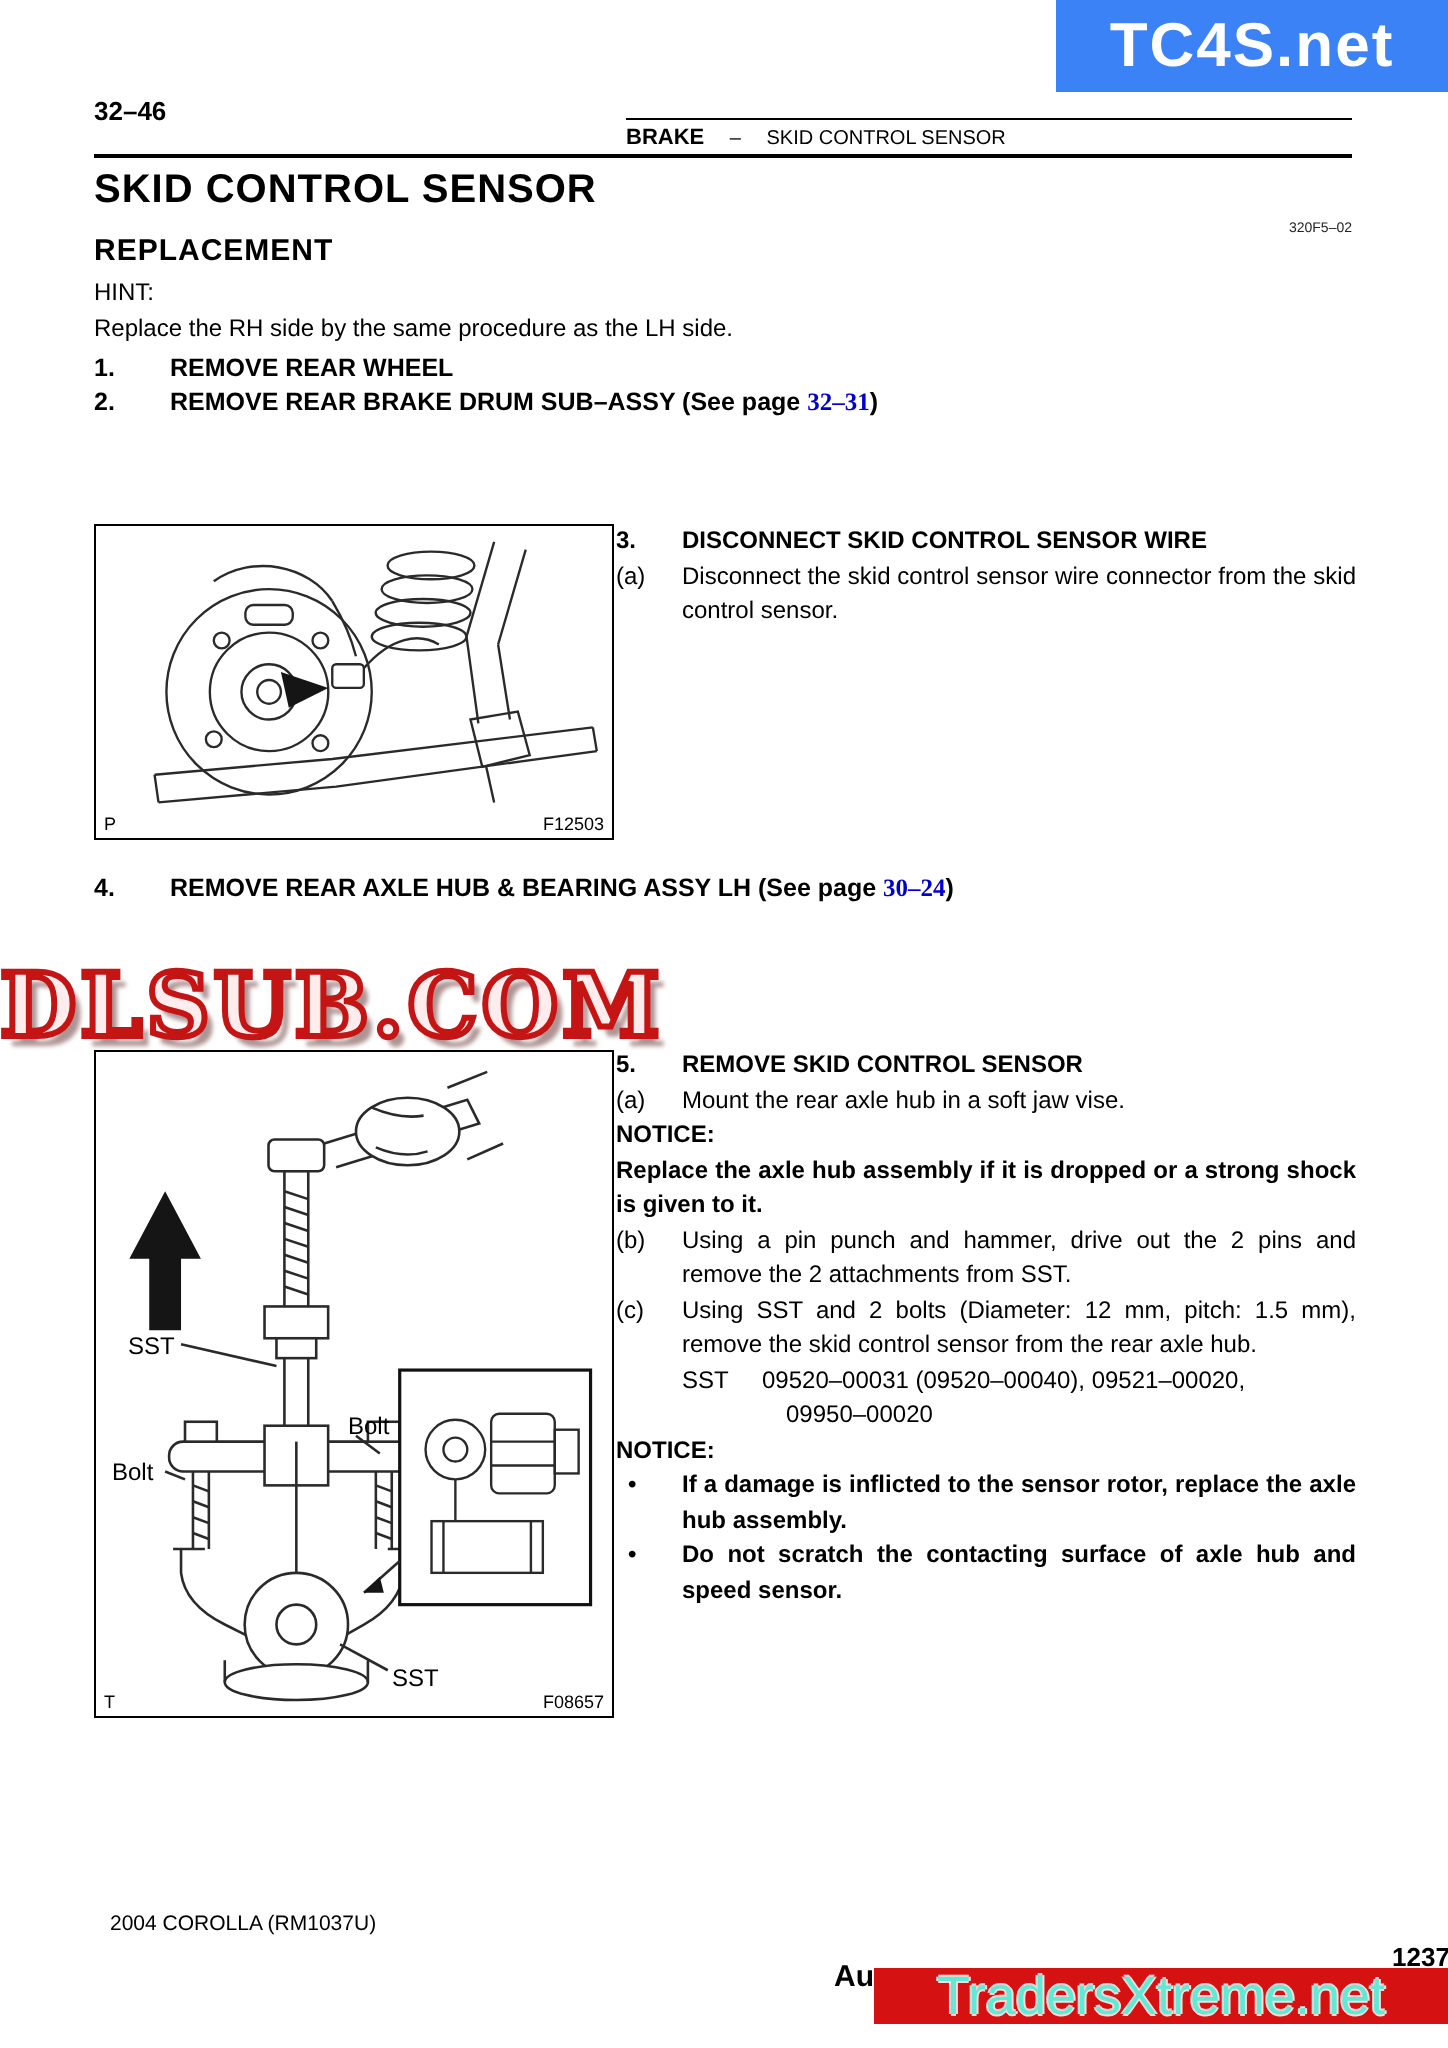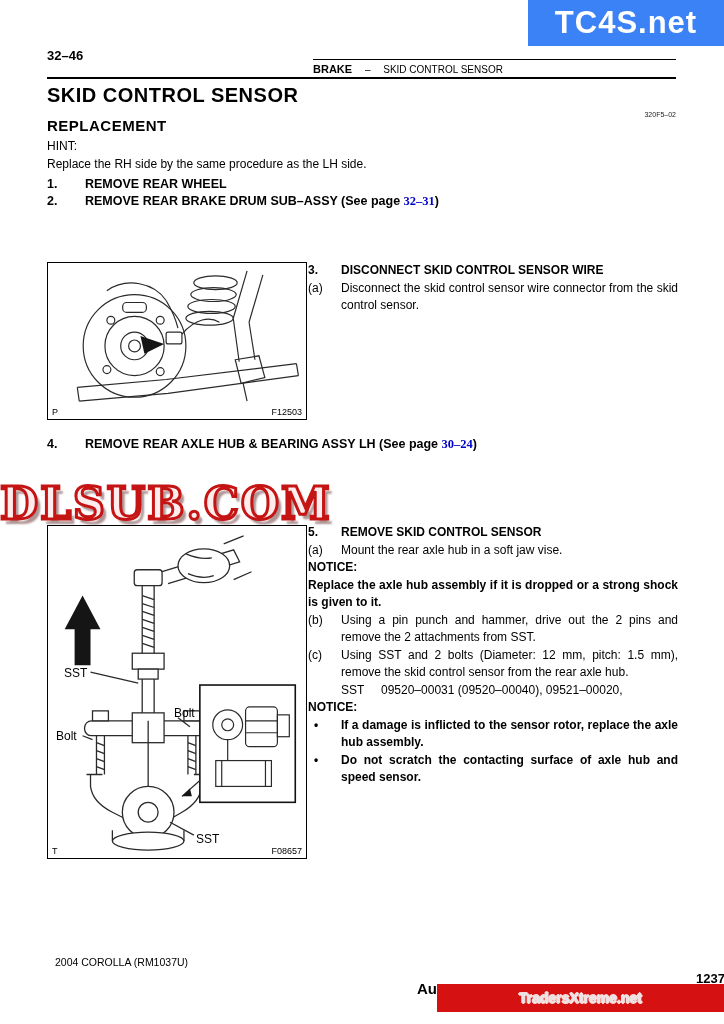--- a/index.html
+++ b/index.html
@@ -5,21 +5,21 @@
   html,body{margin:0;padding:0;background:#9a9a9a;}
   .page{position:relative;width:724px;height:1024px;background:#ffffff;
         font-family:"Liberation Sans",sans-serif;color:#000;overflow:hidden;}
 
   
   .top-banner{position:absolute;top:0;right:0;width:196px;height:46px;background:#3b82f6;
               display:flex;align-items:center;justify-content:center;}
   .top-banner span{color:#fff;font-weight:bold;font-size:31px;letter-spacing:1px;}
   .bottom-banner{position:absolute;left:437px;top:984px;width:287px;height:28px;background:#d61111;
                  display:flex;align-items:center;justify-content:center;}
-  .bottom-banner span{font-weight:bold;font-size:14px;color:#e5e5e5;
+  .bottom-banner span{font-weight:normal;font-size:27px;color:#5eead4;
                       text-shadow:-1px 0 #ffd9d9,1px 0 #ffd9d9,0 -1px #ffd9d9,0 1px #ffd9d9;}
   .center-wm{position:absolute;left:0;right:0;top:478px;
              font-family:"DejaVu Serif",serif;font-weight:900;font-size:44px;letter-spacing:2px;
              color:#ffecec;-webkit-text-stroke:3px #c41414;
              text-shadow:4px 5px 2px rgba(110,60,60,.55);}
 
   
   .hdr-pageref{position:absolute;left:47px;top:48px;font-weight:bold;font-size:13px;}
   .hdr-rule-top{position:absolute;left:313px;top:59px;width:363px;height:1px;background:#000;}
   .hdr-center{position:absolute;left:313px;top:63px;width:363px;font-size:10px;}
@@ -226,20 +226,21 @@
       <span class="txt">Using a pin punch and hammer, drive out the 2 pins and remove the 2 attachments from SST.</span>
     </div>
     <div class="row">
       <span class="lab">(c)</span>
       <span class="txt">Using SST and 2 bolts (Diameter: 12 mm, pitch: 1.5 mm), remove the skid control sensor from the rear axle hub.</span>
     </div>
     <div class="sstrow">
       <span class="slab">SST</span>
       <span>09520–00031 (09520–00040),  09521–00020,</span>
     </div>
+    <div class="sstline2">09950–00020</div>
     <div class="ttl">NOTICE:</div>
     <div class="row bul">
       <span class="lab">•</span>
       <span class="txt">If a damage is inflicted to the sensor rotor, replace the axle hub assembly.</span>
     </div>
     <div class="row bul">
       <span class="lab">•</span>
       <span class="txt">Do not scratch the contacting surface of axle hub and speed sensor.</span>
     </div>
   </div>

